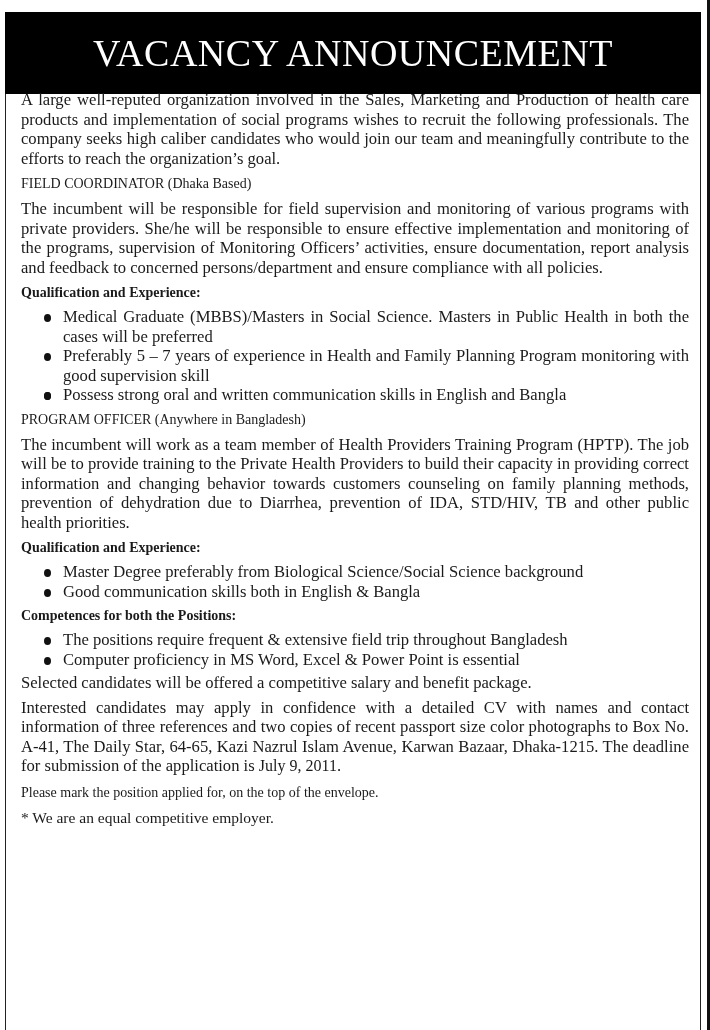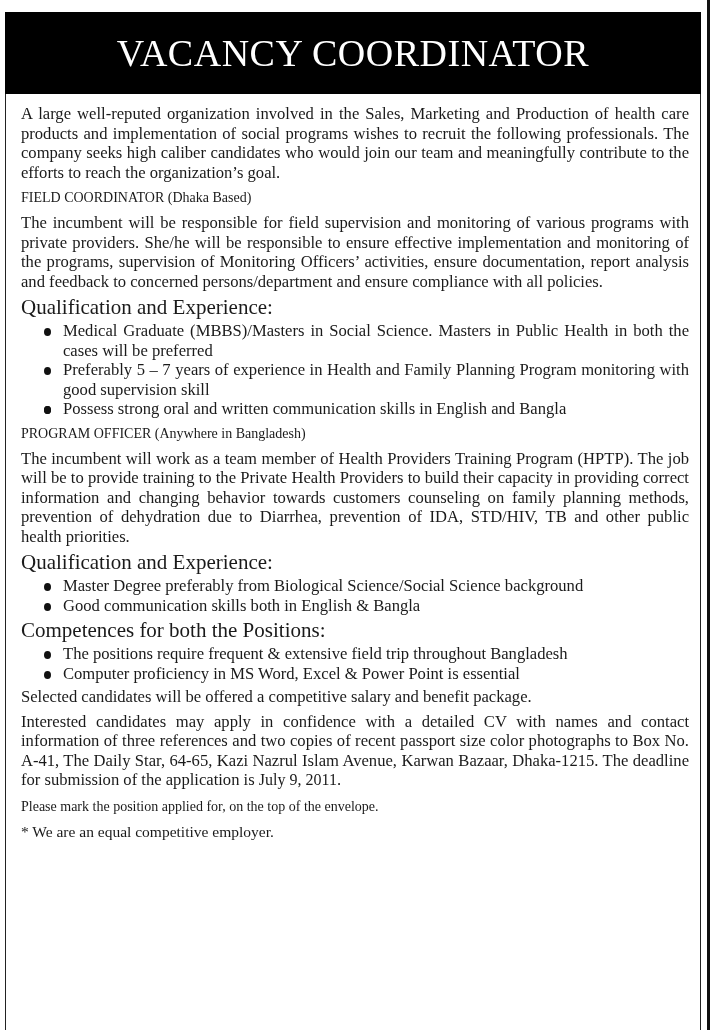--- a/index.html
+++ b/index.html
@@ -17,45 +17,45 @@
   }
   .header {
     position: absolute; left: 5px; top: 12px; width: 696px; height: 82px;
     background: #000; color: #fff; display: flex; align-items: center; justify-content: center;
   }
   .header h1 {
     margin: 0; font-weight: normal; font-size: 38px; letter-spacing: 0.5px;
     font-family: "Liberation Serif", "DejaVu Serif", serif;
   }
   .content {
-    position: absolute; left: 21px; top: 104px; width: 668px;
+    position: absolute; left: 21px; top: 90px; width: 668px;
     font-size: 16.6px; line-height: 19.5px;
   }
   .p { margin: 0 0 5px 0; text-align: justify; text-align-last: left; }
   .h2 { margin: 2px 0 4px 0; font-size: 14px; line-height: 22px; font-weight: normal; }
-  .h3 { margin: 4px 0 3px 0; font-size: 21px; line-height: 22px; font-weight: normal; }
+  .h3 { margin: 4px 0 3px 0; font-size: 14px; line-height: 22px; font-weight: bold; }
   ul { list-style: none; margin: 0 0 4px 0; padding: 0; }
   li { position: relative; padding-left: 42px; text-align: justify; text-align-last: left; }
   li .bullet {
     position: absolute; left: 23px; top: 7px; width: 7px; height: 8px; border-radius: 50%;
     background: #111;
   }
   .deadline { font-size: 16px; }
   .please { font-size: 14px; line-height: 24px; margin: 2px 0 3px 0; }
   .note { font-size: 15.5px; }
 </style>
 </head>
 <body>
 
 <div class="page">
   <div class="frame"></div>
   <div class="right-edge"></div>
 
   <div class="header">
-    <h1>VACANCY COORDINATOR</h1>
+    <h1>VACANCY ANNOUNCEMENT</h1>
   </div>
 
   <div class="content">
     <p class="p">A large well-reputed organization involved in the Sales, Marketing and Production of health care products and implementation of social programs wishes to recruit the following professionals. The company seeks high caliber candidates who would join our team and meaningfully contribute to the efforts to reach the organization’s goal.</p>
 
     <div>
       <div class="h2">FIELD COORDINATOR (Dhaka Based)</div>
       <p class="p">The incumbent will be responsible for field supervision and monitoring of various programs with private providers. She/he will be responsible to ensure effective implementation and monitoring of the programs, supervision of Monitoring Officers’ activities, ensure documentation, report analysis and feedback to concerned persons/department and ensure compliance with all policies.</p>
       <div class="h3">Qualification and Experience:</div>
       <ul>

